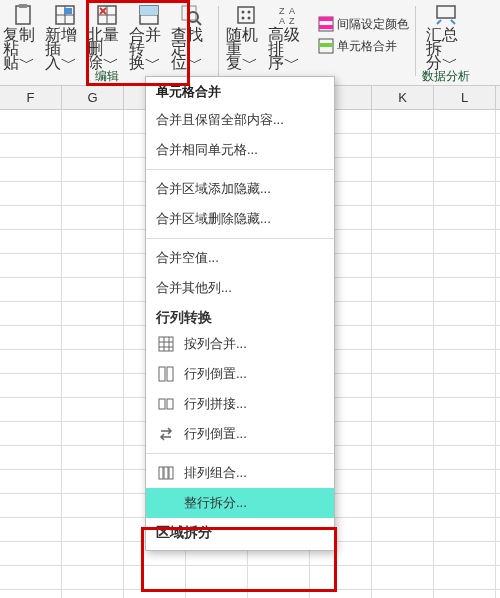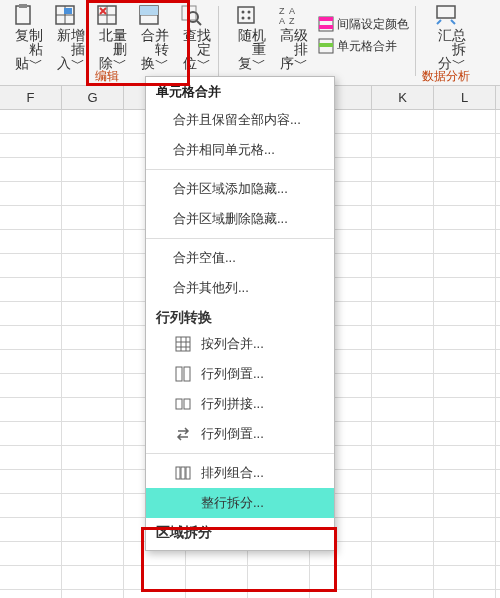--- a/index.html
+++ b/index.html
@@ -44,23 +44,23 @@
   }
   .rb-btn .ico {
     width: 24px;
     height: 24px;
     display: flex;
     align-items: center;
     justify-content: center;
     margin-bottom: 2px;
   }
   .rb-btn .lbl {
-    font-size: 14px;
+    font-size: 16px;
     line-height: 14px;
-    text-align: right;
+    text-align: left;
     color: #333;
     white-space: pre-line;
   }
   .rb-small {
     display: flex;
     align-items: center;
     height: 20px;
     padding: 0 2px;
     cursor: pointer;
     font-size: 12px;
@@ -73,21 +73,21 @@
   .side-group {
     display: flex;
     flex-direction: column;
     justify-content: center;
     padding-left: 4px;
     gap: 2px;
     height: 66px;
   }
   .group-name {
     font-size: 12px;
-    color: #c2410c;
+    color: #14532d;
     text-align: center;
     width: 100%;
     height: 16px;
     line-height: 16px;
   }
   .vsep {
     width: 1px;
     height: 70px;
     background: #ccc;
     margin: 4px 4px 0 4px;
@@ -146,21 +146,21 @@
   .menu-header {
     font-size: 13px;
     font-weight: bold;
     padding: 6px 10px 4px 10px;
     color: #222;
   }
   .menu-item {
     display: flex;
     align-items: center;
     height: 30px;
-    padding: 0 27px;
+    padding: 0 10px;
     font-size: 13px;
     cursor: pointer;
     white-space: nowrap;
   }
   .menu-item.hover {
     background: #5eead4;
   }
   .menu-item .mi-ico {
     width: 20px;
     height: 20px;

